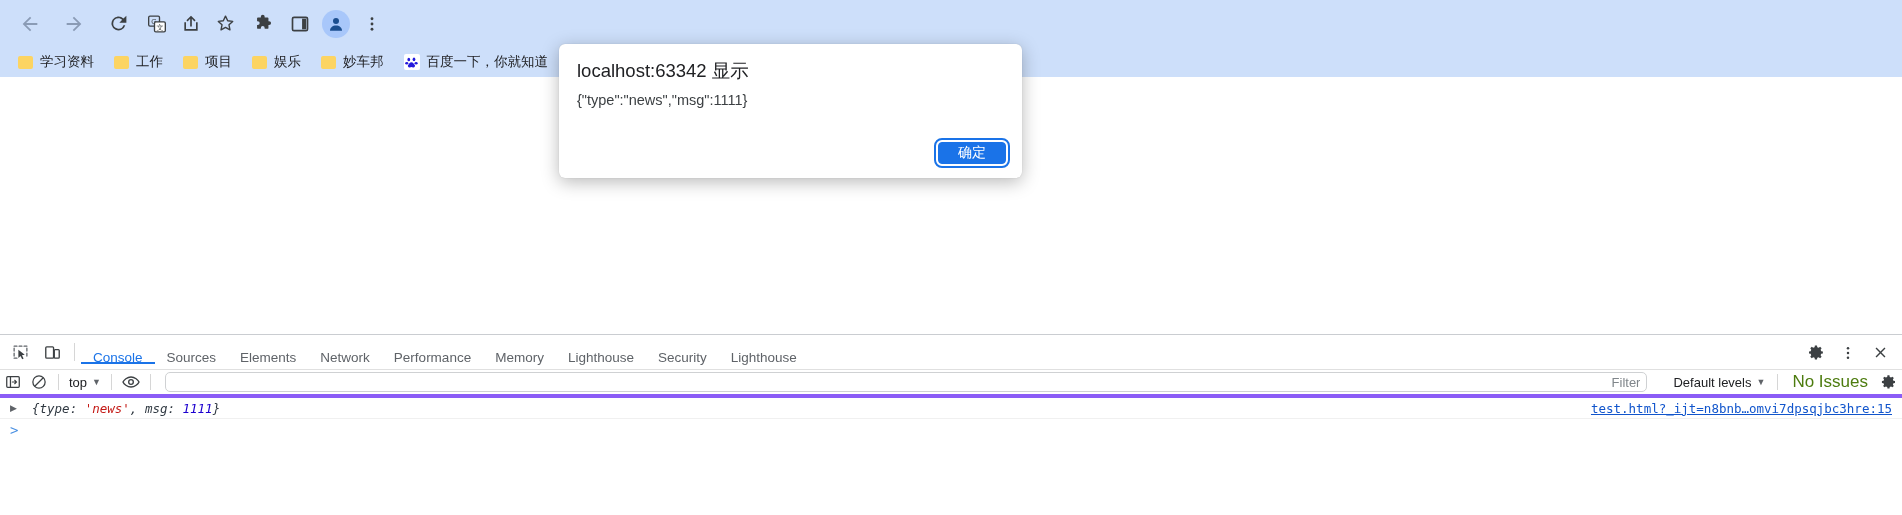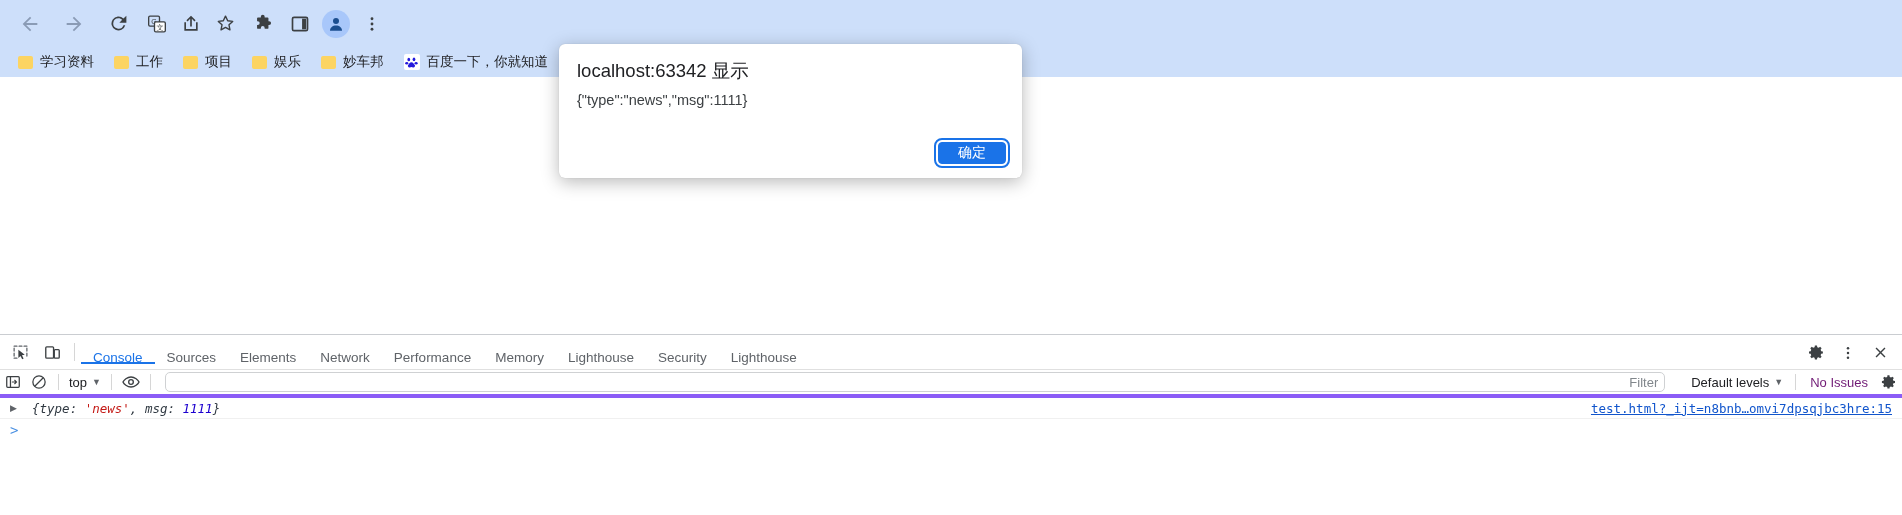--- a/index.html
+++ b/index.html
@@ -243,21 +243,21 @@
   .filter-input::placeholder { color: #80868b; }
   .levels-select {
     display: flex; align-items: center;
     font-size: 13px; color: #202124;
     padding: 0 6px; height: 22px;
     white-space: nowrap;
     margin-left: 12px;
   }
   .levels-select .caret { margin-left: 5px; font-size: 9px; color: #5f6368; }
   .issues-label {
-    font-size: 13px; color: #701a75;
+    font-size: 17px; color: #4d7c0f;
     padding: 0 8px; white-space: nowrap;
   }
 
   .console-body {
     position: relative;
     height: 116px;
     background: #ffffff;
     overflow: hidden;
   }
   .log-row {

